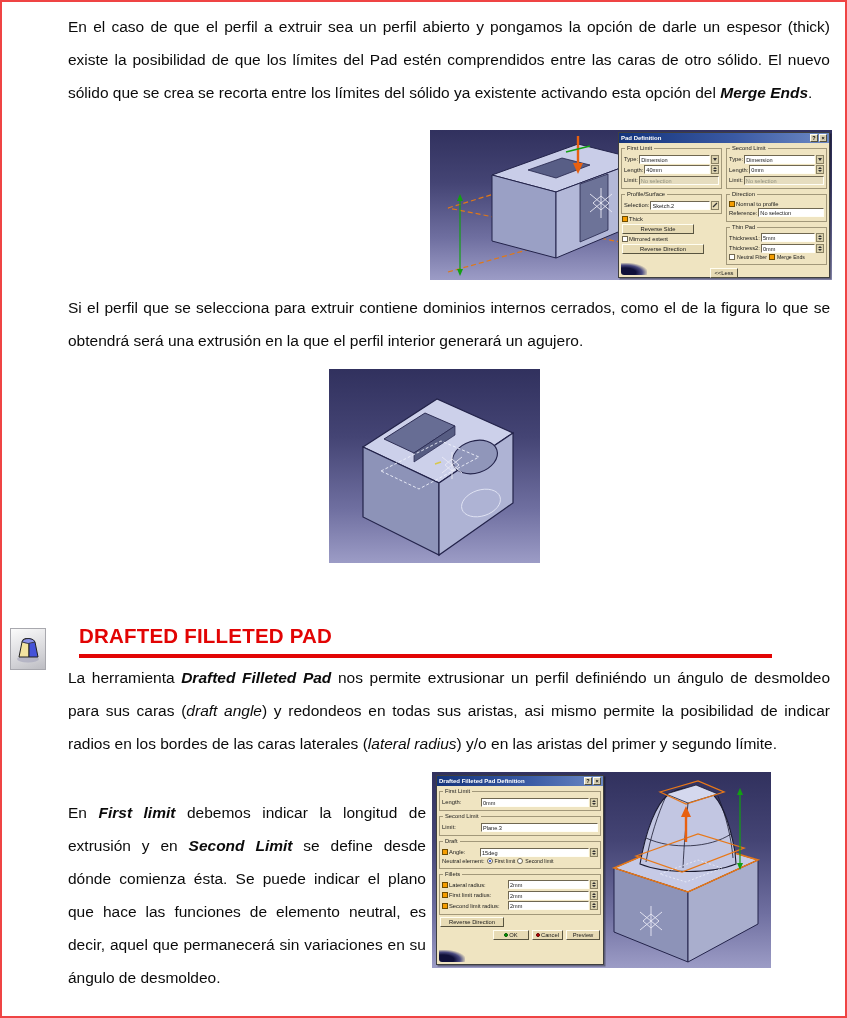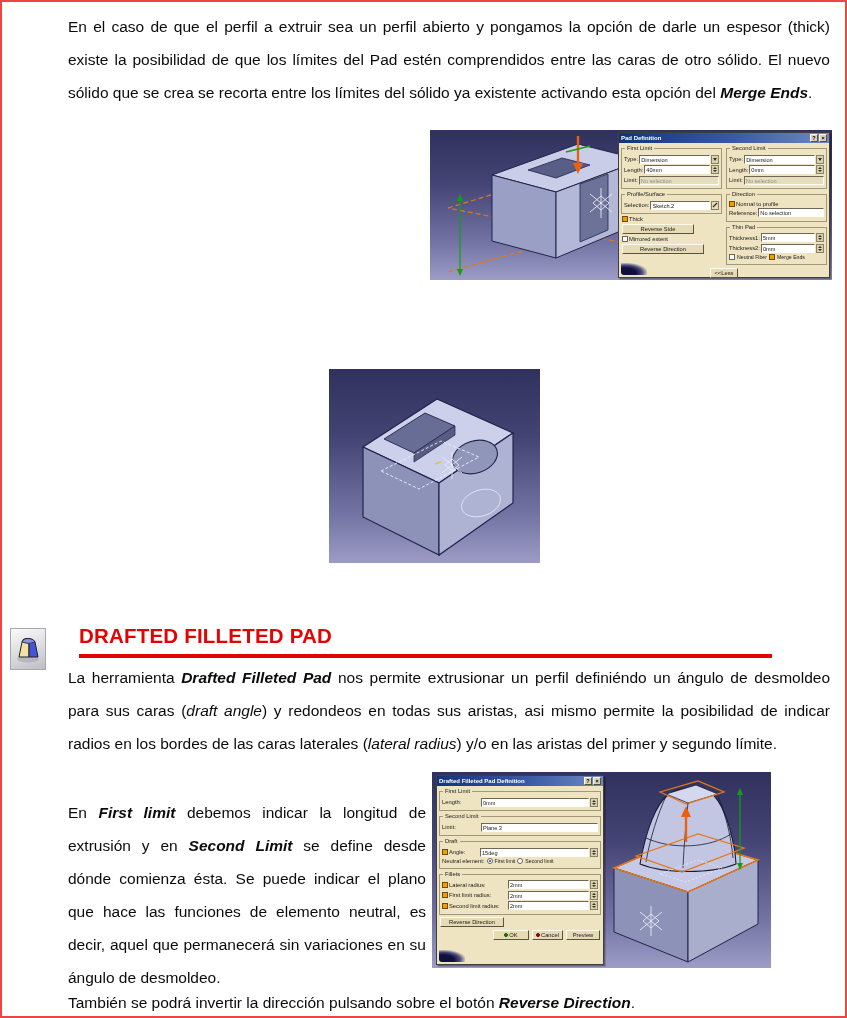--- a/index.html
+++ b/index.html
@@ -229,20 +229,23 @@
         </div>
       </div>
       <div class="lessrow">
         <span class="btn3d">&lt;&lt;Less</span>
       </div>
 
       <div class="swoosh"></div>
     </div>
   </div>
 
+  <p class="para" style="left:66px; top:289px; width:762px;">
+    <span>Si el perfil que se selecciona para extruir contiene dominios internos cerrados, como el de la figura lo que se obtendrá será una extrusión en la que el perfil interior generará un agujero.</span>
+  </p>
 
   <div id="fig2" class="viewport">
     <svg class="vpsvg" width="211" height="194" viewBox="0 0 211 194">
       <polygon points="34,78 108,30 184,64 110,114" fill="#ccd0ea" stroke="#23234a" stroke-width="1.2"></polygon>
       <polygon points="34,78 110,114 110,186 34,148" fill="#8d93b8" stroke="#23234a" stroke-width="1.2"></polygon>
       <polygon points="110,114 184,64 184,134 110,186" fill="#aeb3d4" stroke="#23234a" stroke-width="1.2"></polygon>
       <polygon points="55,70 96,44 126,57 85,84" fill="#676d94" stroke="#23234a" stroke-width="0.9"></polygon>
       <polygon points="85,84 126,57 126,66 85,93" fill="#565c82" stroke="#23234a" stroke-width="0.7"></polygon>
       <ellipse cx="146" cy="88" rx="23" ry="16" transform="rotate(-18 146 88)" fill="#9096ba" stroke="#23234a" stroke-width="1.1"></ellipse>
       <polygon points="52,102 112,72 150,88 90,120" fill="none" stroke="#eef0fa" stroke-width="0.9" stroke-dasharray="3,2"></polygon>
@@ -392,17 +395,14 @@
         <span class="btn3d okbtn">
             <i class="dot r"></i>
             <span>Cancel</span>
           </span>
         <span class="btn3d" style="min-width:34px;">Preview</span>
       </div>
       <div class="swoosh"></div>
     </div>
   </div>
 
-  <p class="para" style="left:66px; top:984px; width:762px; text-align:left;">
-    <span>También se podrá invertir la dirección pulsando sobre el botón </span><span class="bi">Reverse Direction</span><span>.</span>
-  </p>
 
 </div>
 
 </body></html>

